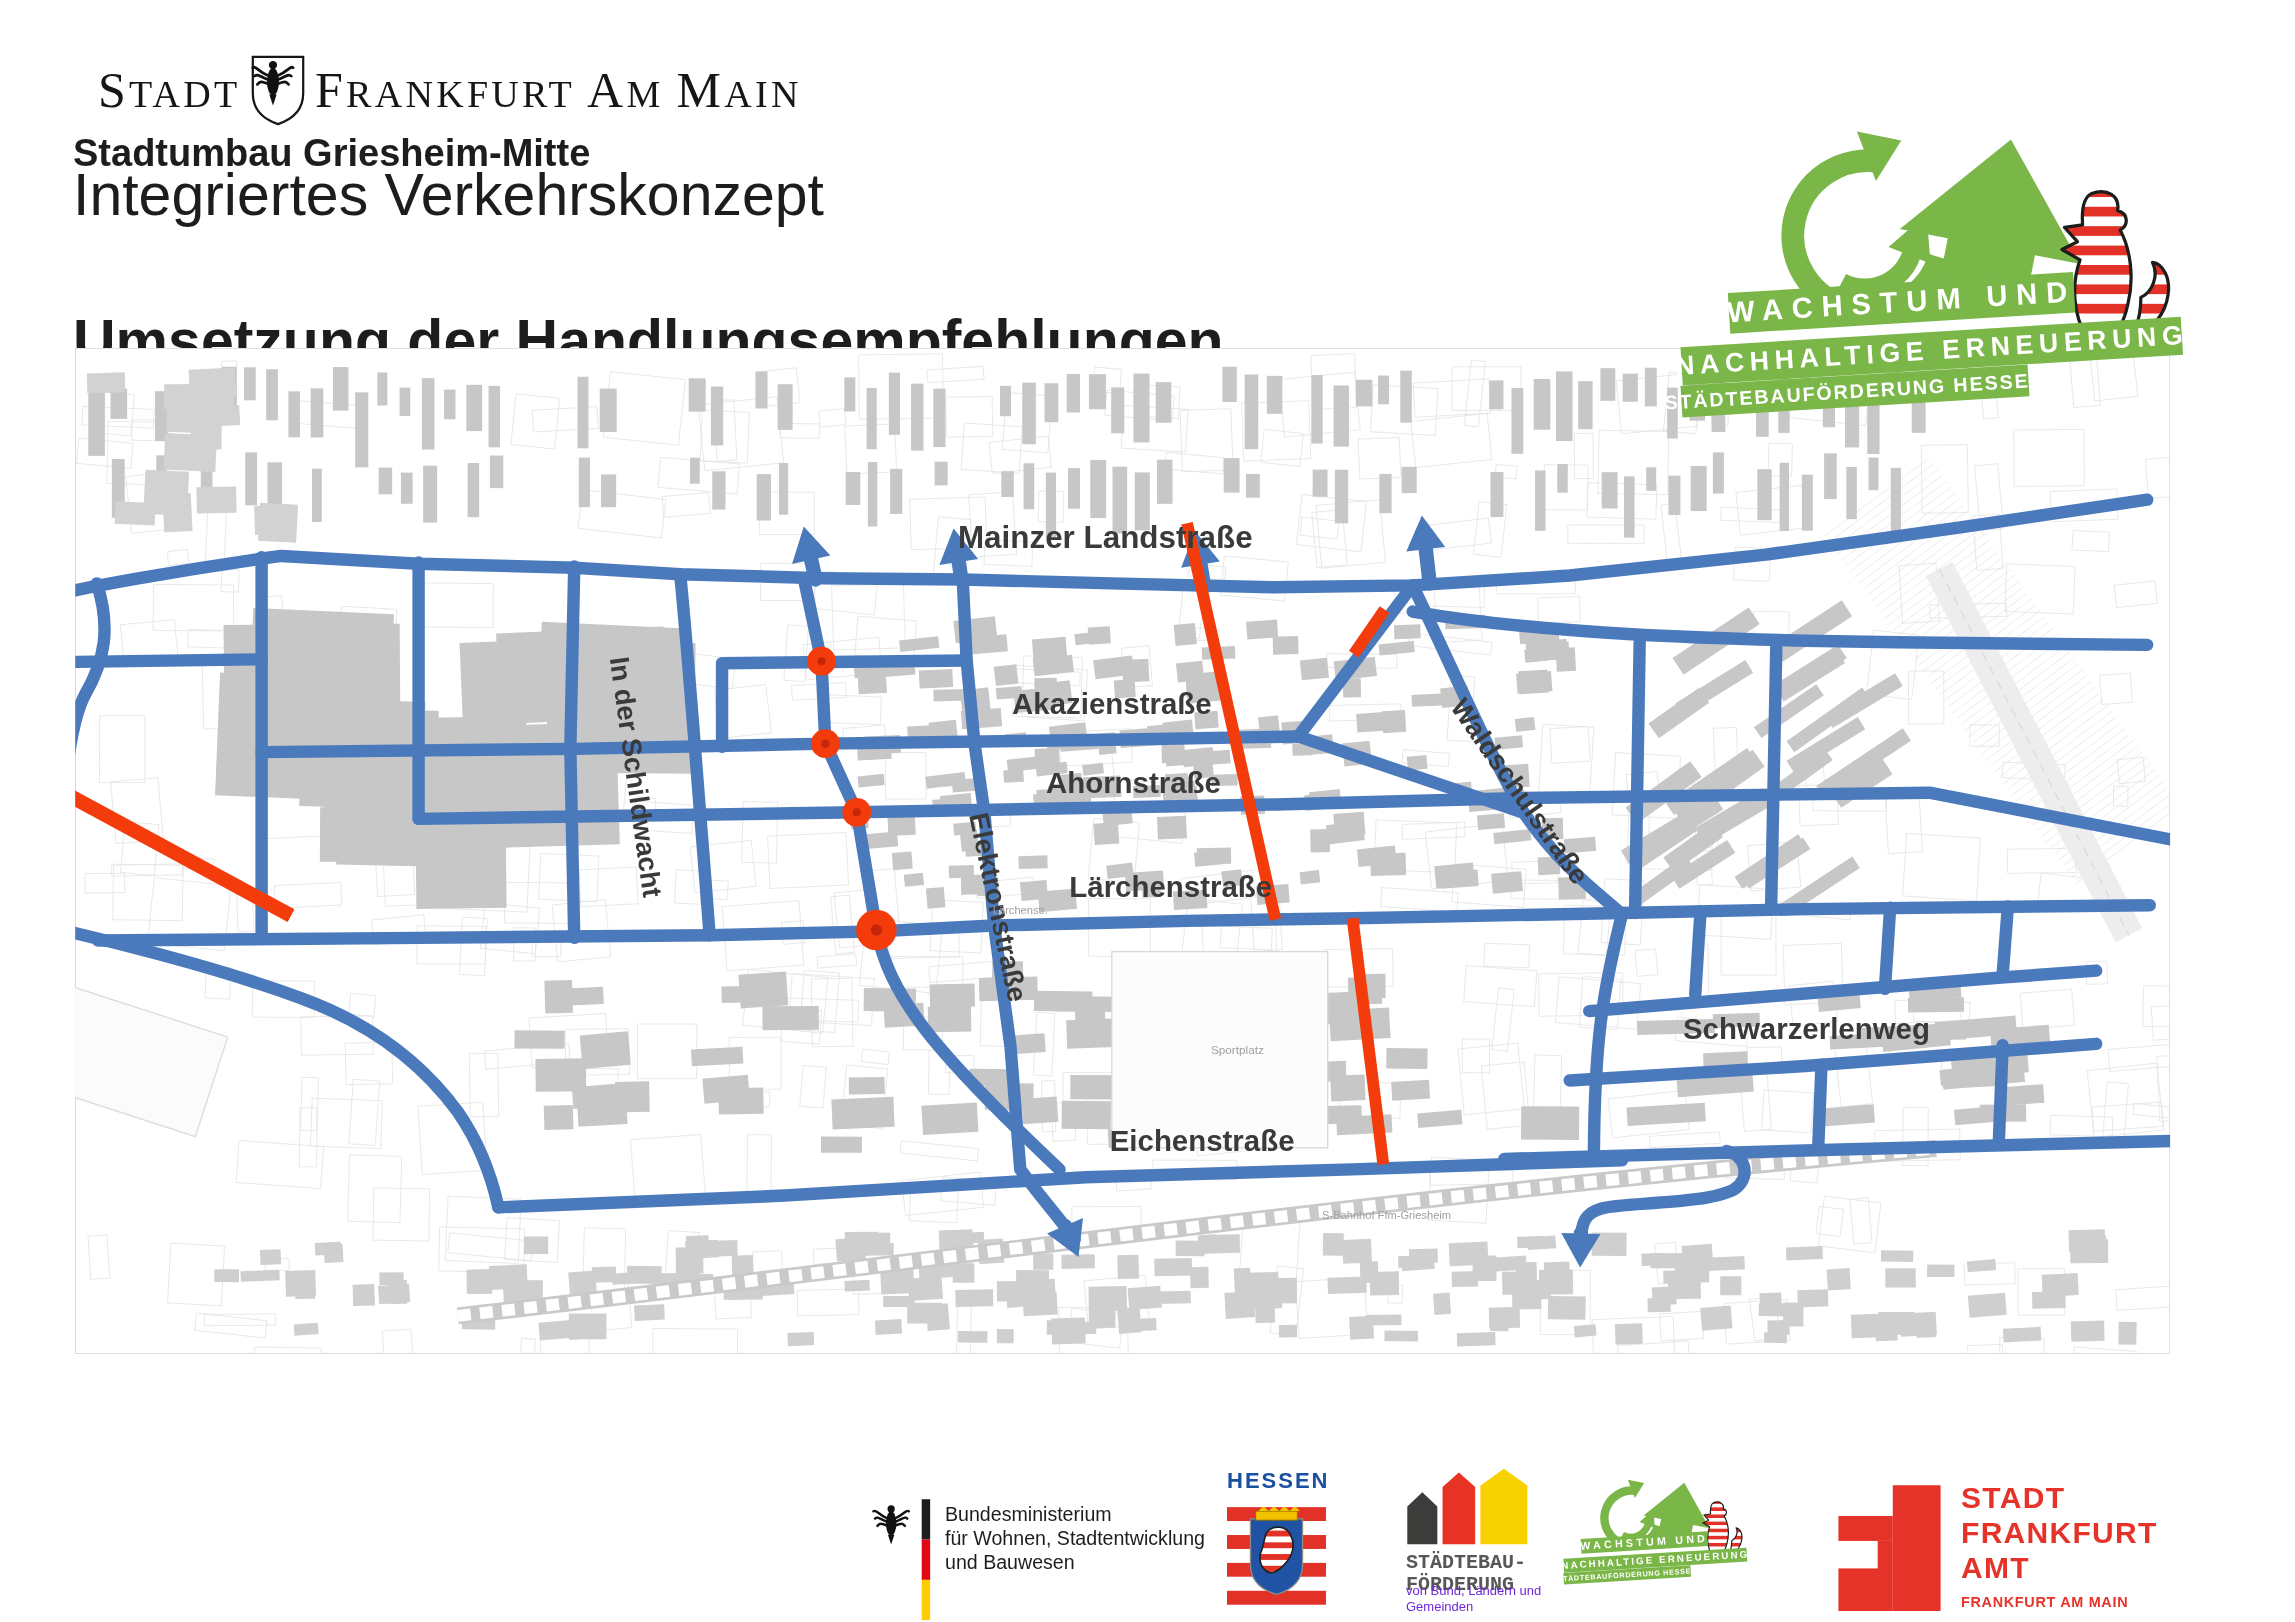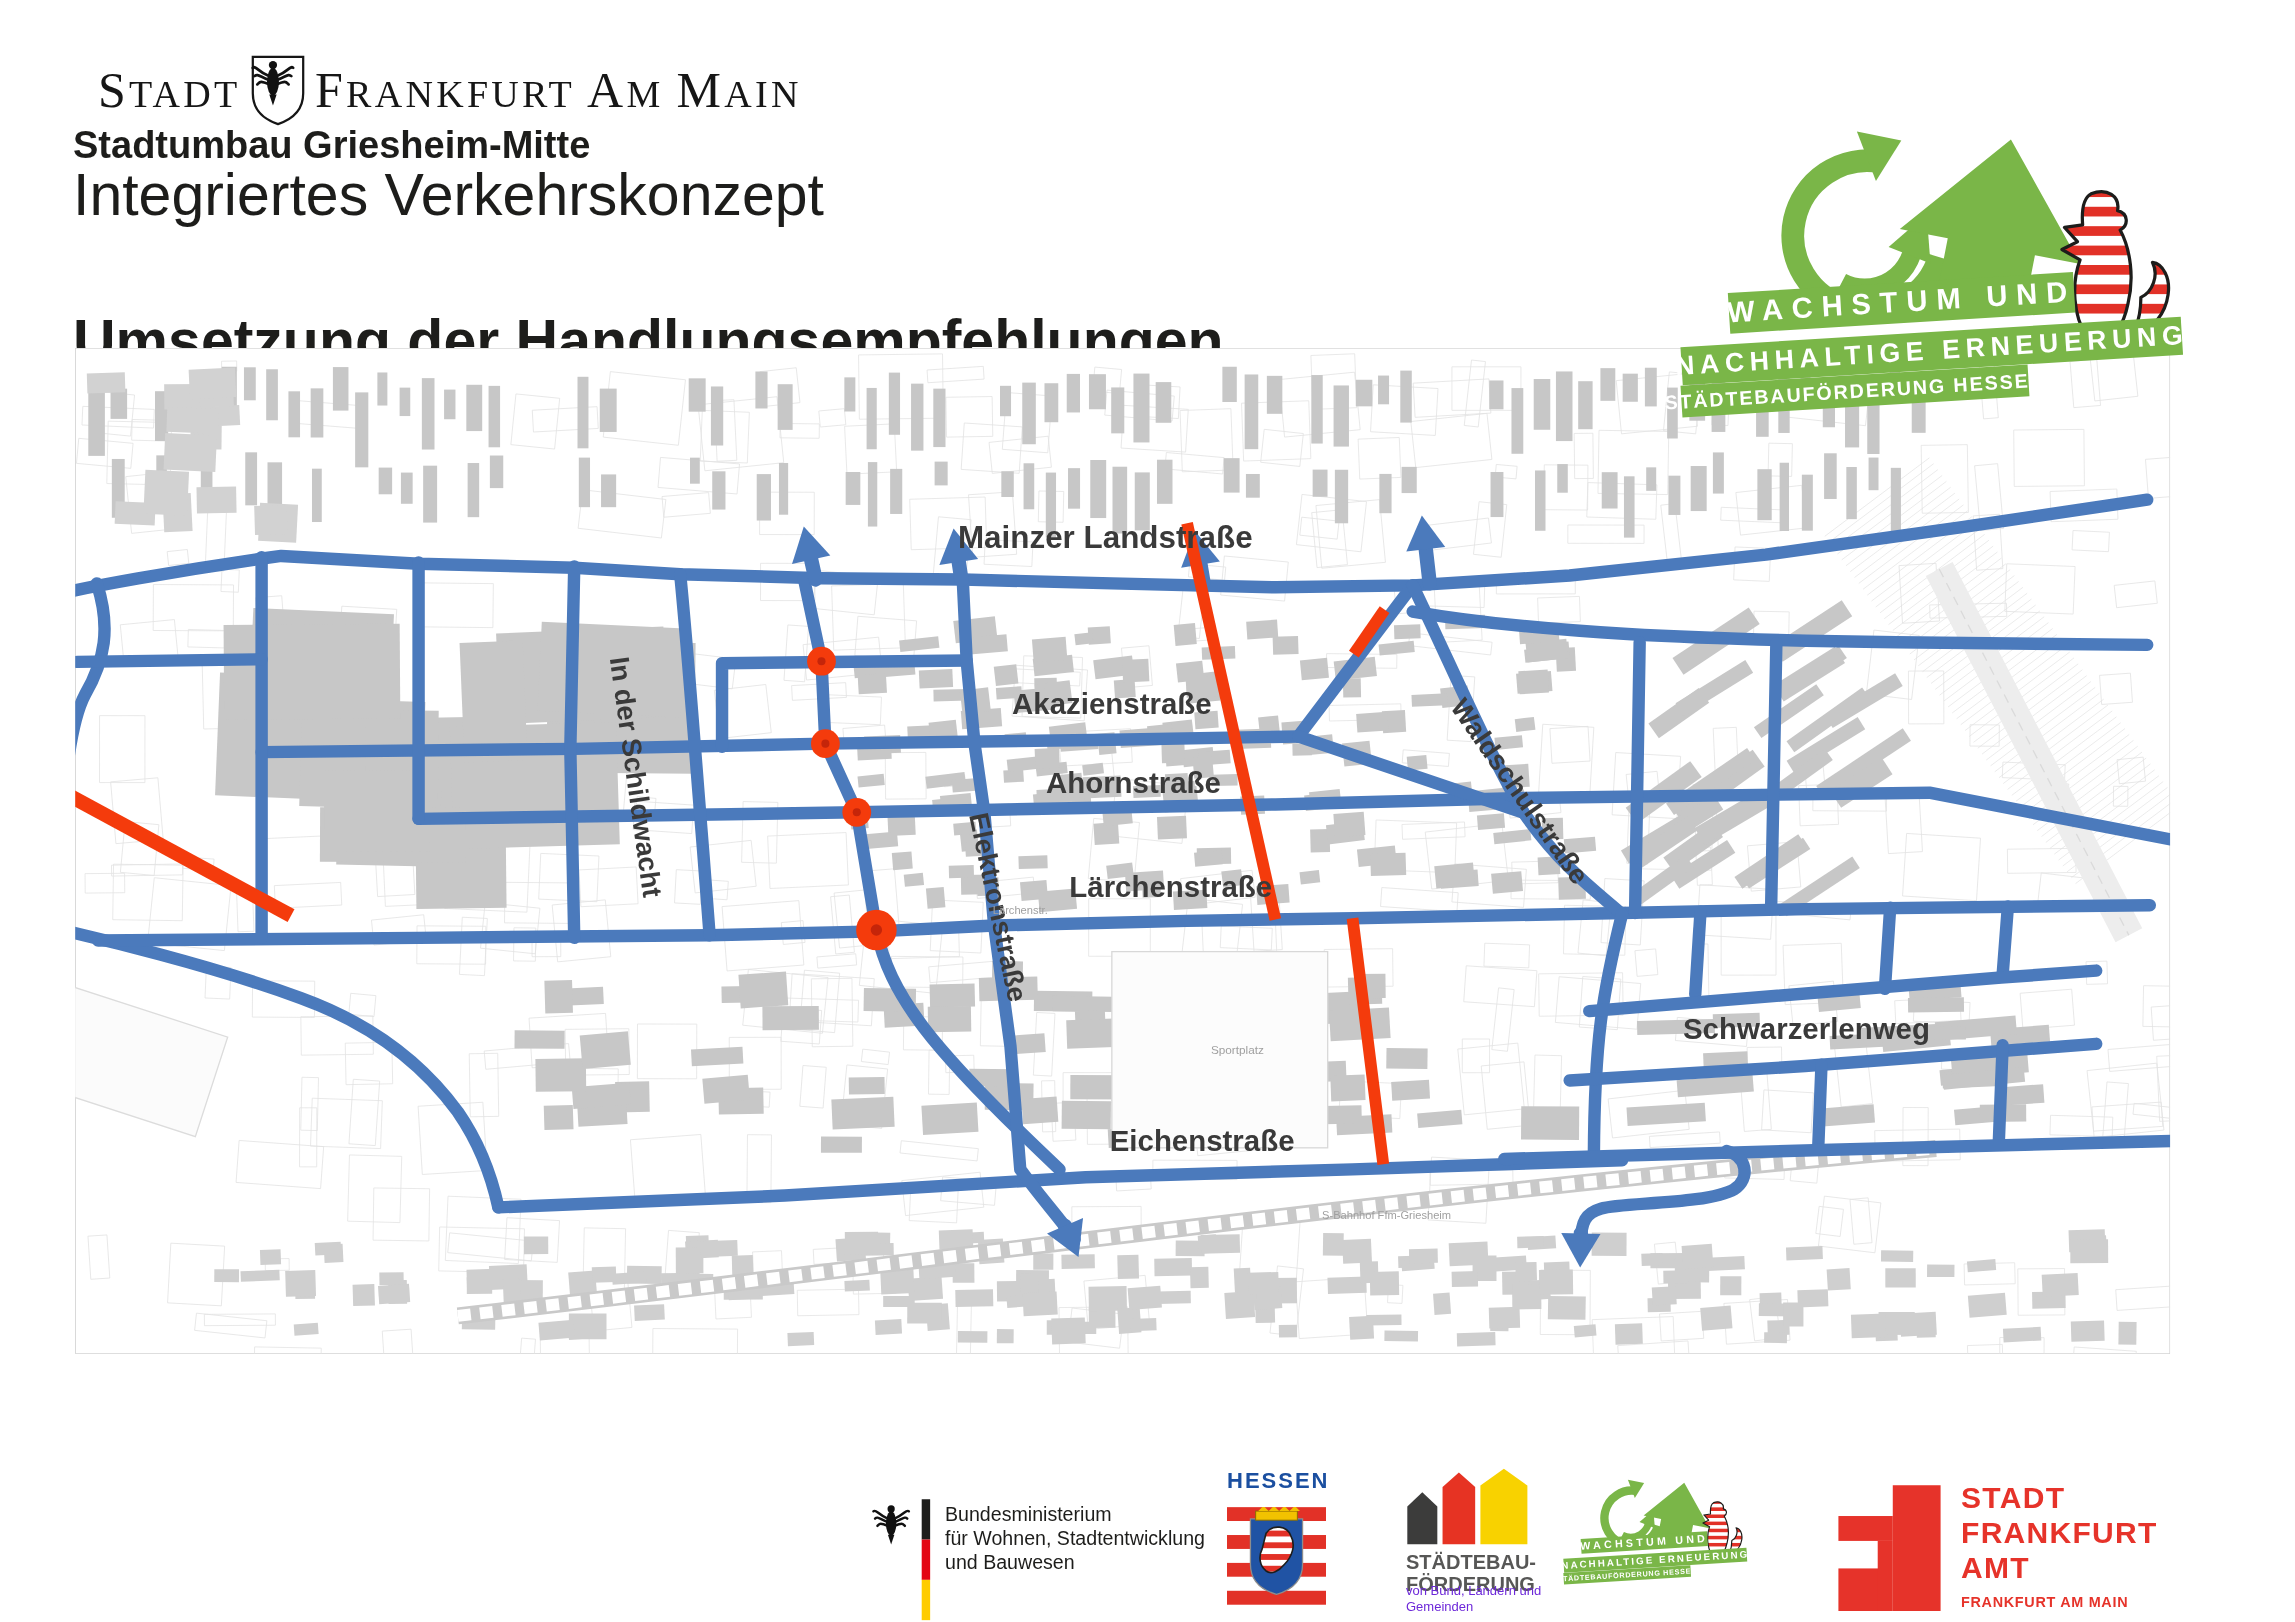--- a/index.html
+++ b/index.html
@@ -4,27 +4,27 @@
 <style>
   html,body{margin:0;padding:0;background:#ffffff;}
   body{width:2295px;height:1622px;position:relative;overflow:hidden;
        font-family:"Liberation Sans", sans-serif;color:#1d1d1b;}
   .abs{position:absolute;}
   
   #city-logo{left:98px;top:41px;height:98px;display:flex;align-items:center;gap:9.2px;}
   .citytxt{font-family:"Liberation Serif", serif;letter-spacing:3.3px;color:#161616;
            font-size:38px;font-weight:400;}
   .citytxt .big{font-size:50px;}
-  #hdr-sub  {left:73px;top:124px;font-size:38px;font-weight:bold;letter-spacing:0px;}
+  #hdr-sub  {left:73px;top:132px;font-size:38px;font-weight:bold;letter-spacing:0px;}
   #hdr-t1   {left:73px;top:161px;font-size:59px;font-weight:normal;}
   #hdr-t2   {left:73px;top:267px;font-size:59px;font-weight:bold;margin-top:40px;}
   
   #f-bm-text{left:945px;top:1502px;font-size:19.6px;line-height:24px;color:#1d1d1b;}
   #f-he-word{left:1227px;top:1468px;font-size:22px;font-weight:bold;color:#1b4fa0;letter-spacing:2px;}
-  #f-st-text{left:1406px;top:1552px;font-size:20px;font-weight:bold;color:#575756;line-height:21.6px;}
+  #f-st-text{left:1406px;top:1552px;font-size:20px;font-weight:bold;color:#575756;line-height:21.6px;font-family:Liberation Mono, monospace;}
   #f-st-sub {left:1406px;top:1583px;font-size:13px;color:#6d28d9;line-height:15.7px;}
   #f-spa-text{left:1961px;top:1480px;font-size:30px;font-weight:bold;color:#e6332a;line-height:35px;letter-spacing:1.3px;}
   #f-spa-sub {left:1961px;top:1594px;font-size:14.4px;font-weight:bold;color:#e6332a;letter-spacing:0.7px;}
 </style>
 </head>
 <body>
 
 <div id="city-logo" class="abs">
   <span class="citytxt"><span class="big">S</span><span></span><span id="w1rest">TADT</span></span>
   <svg id="city-shield" width="56" height="77" viewBox="0 0 100 130">

